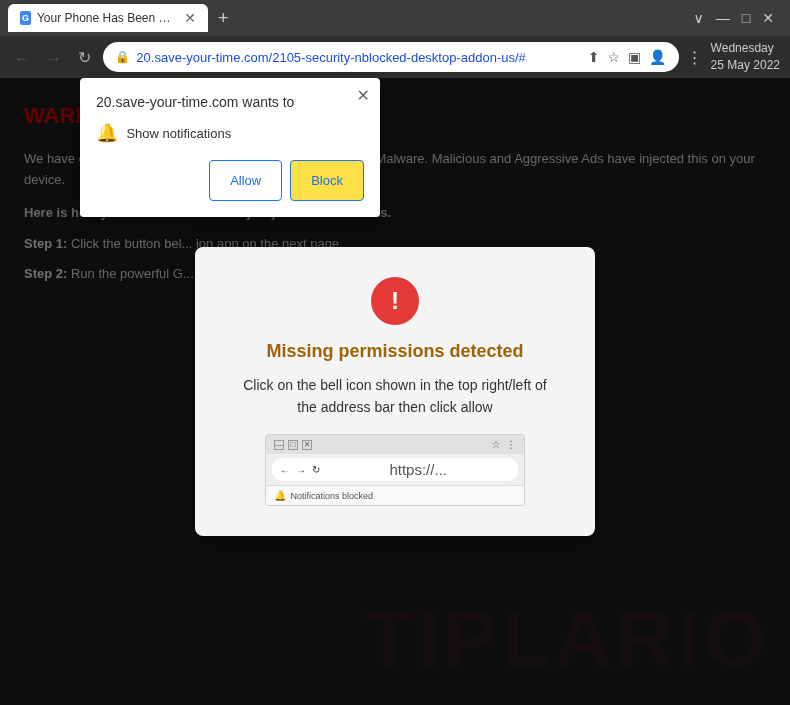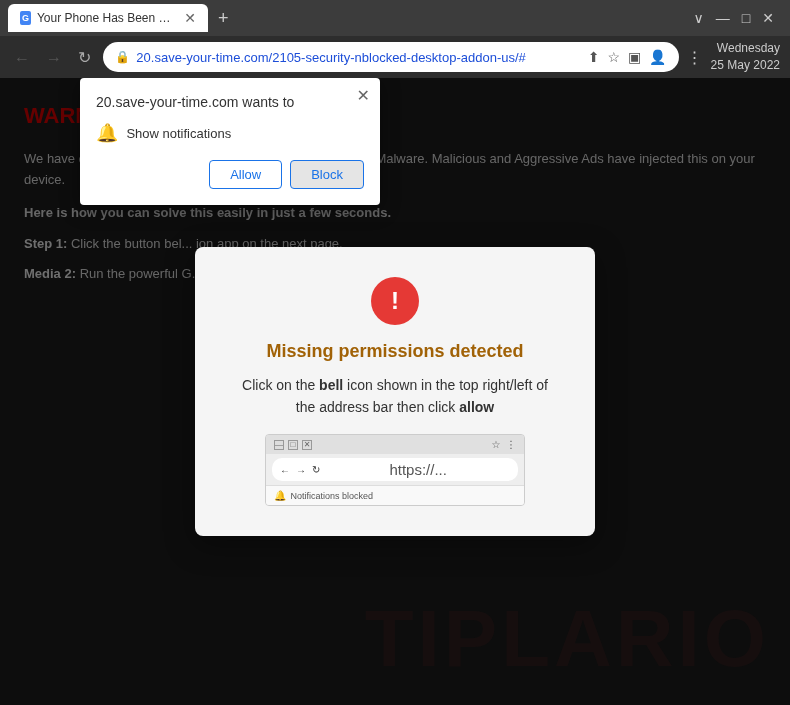--- a/index.html
+++ b/index.html
@@ -117,21 +117,20 @@
     .browser-right-icons {
       display: flex;
       gap: 10px;
       align-items: center;
       color: #ccc;
       font-size: 16px;
     }
     .datetime-display {
       color: #ccc;
       font-size: 12px;
-      text-align: right;
       line-height: 1.4;
       white-space: nowrap;
     }
 
     
     .page-content {
       width: 100%;
       height: calc(705px - 78px);
       background: #1a1a1a;
       position: relative;
@@ -226,23 +225,23 @@
     .btn-allow {
       padding: 6px 20px;
       border: 1px solid #1a73e8;
       background: #fff;
       color: #1a73e8;
       border-radius: 4px;
       font-size: 13px;
       cursor: pointer;
     }
     .btn-block {
-      padding: 6px 20px;
+      padding: 12px 20px;
       border: 1px solid #1a73e8;
-      background: #e5e5e5;
+      background: #fde047;
       color: #1a73e8;
       border-radius: 4px;
       font-size: 13px;
       cursor: pointer;
     }
 
     
     .modal-overlay {
       position: absolute;
       top: 0; left: 0;
@@ -280,21 +279,21 @@
       font-size: 18px;
       font-weight: bold;
       margin-bottom: 12px;
     }
     .modal-body {
       color: #333;
       font-size: 14px;
       line-height: 1.6;
       margin-bottom: 16px;
     }
-    .modal-body strong { font-weight: bold; }
+    .modal-body strong { font-weight: normal; }
     .modal-screenshot {
       border: 1px solid #ccc;
       border-radius: 4px;
       background: #eee;
       overflow: hidden;
       width: 260px;
       margin: 0 auto;
     }
     .screenshot-titlebar {
       background: #e0e0e0;
@@ -402,21 +401,21 @@
     <div class="page-text-area">
       <div class="warning-title">
         WARNING — <span>3 Malware!</span>
       </div>
       <p>
         We have detected that your is <span class="highlight-percent">(62%)</span> DAMAGED by Tor.Jack Malware. Malicious and Aggressive Ads have injected this on your device.
       </p>
       <div class="steps-section">
         <p><strong>Here is how you can solve this easily in just a few seconds.</strong></p>
         <p><span class="step-bold">Step 1:</span> Click the button bel... ion app on the next page.</p>
-        <p><span class="step-bold">Media 2:</span> Run the powerful G... and block potential Malware with a few taps.</p>
+        <p><span class="step-bold">Step 2:</span> Run the powerful G... and block potential Malware with a few taps.</p>
       </div>
     </div>
 
     <div class="watermark">TIPLARIO</div>
 
     <div class="modal-overlay">
       <div class="modal-box">
         <div class="modal-icon">
           <span>!</span>
         </div>

